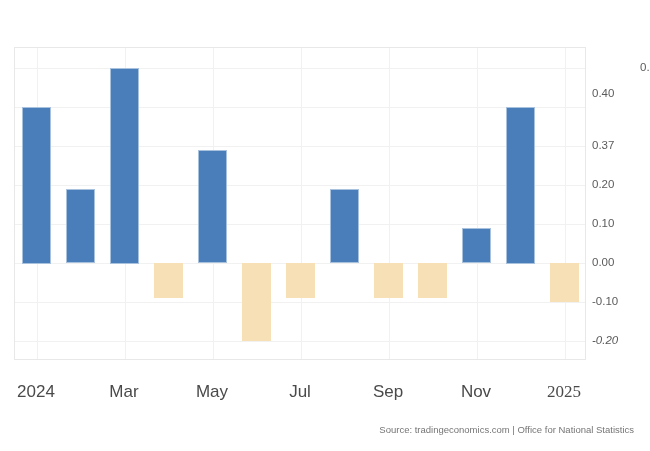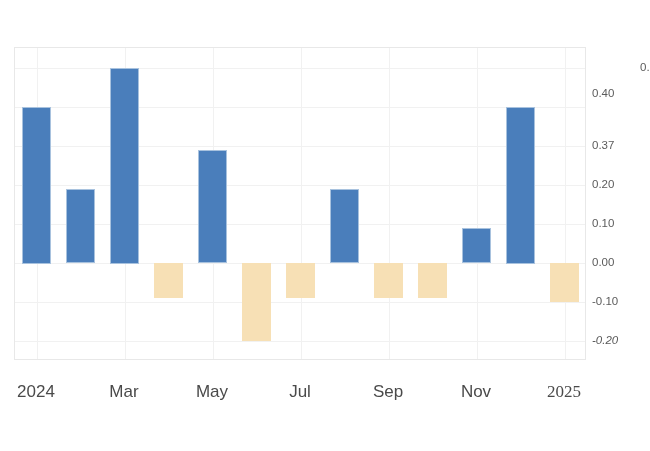--- a/index.html
+++ b/index.html
@@ -179,14 +179,15 @@
   <div id="x-axis-labels">
       <div class="x-tick" style="left: 22px;">2024</div>
       <div class="x-tick" style="left: 110px;">Mar</div>
       <div class="x-tick" style="left: 198px;">May</div>
       <div class="x-tick" style="left: 286px;">Jul</div>
       <div class="x-tick" style="left: 374px;">Sep</div>
       <div class="x-tick" style="left: 462px;">Nov</div>
       <div class="x-tick" style="left: 550px; font-family: Liberation Serif, serif;">2025</div>
     </div>
 
+  <div id="source-note">Source: tradingeconomics.com | Office for National Statistics</div>
 
 </div>
 
 </body></html>

